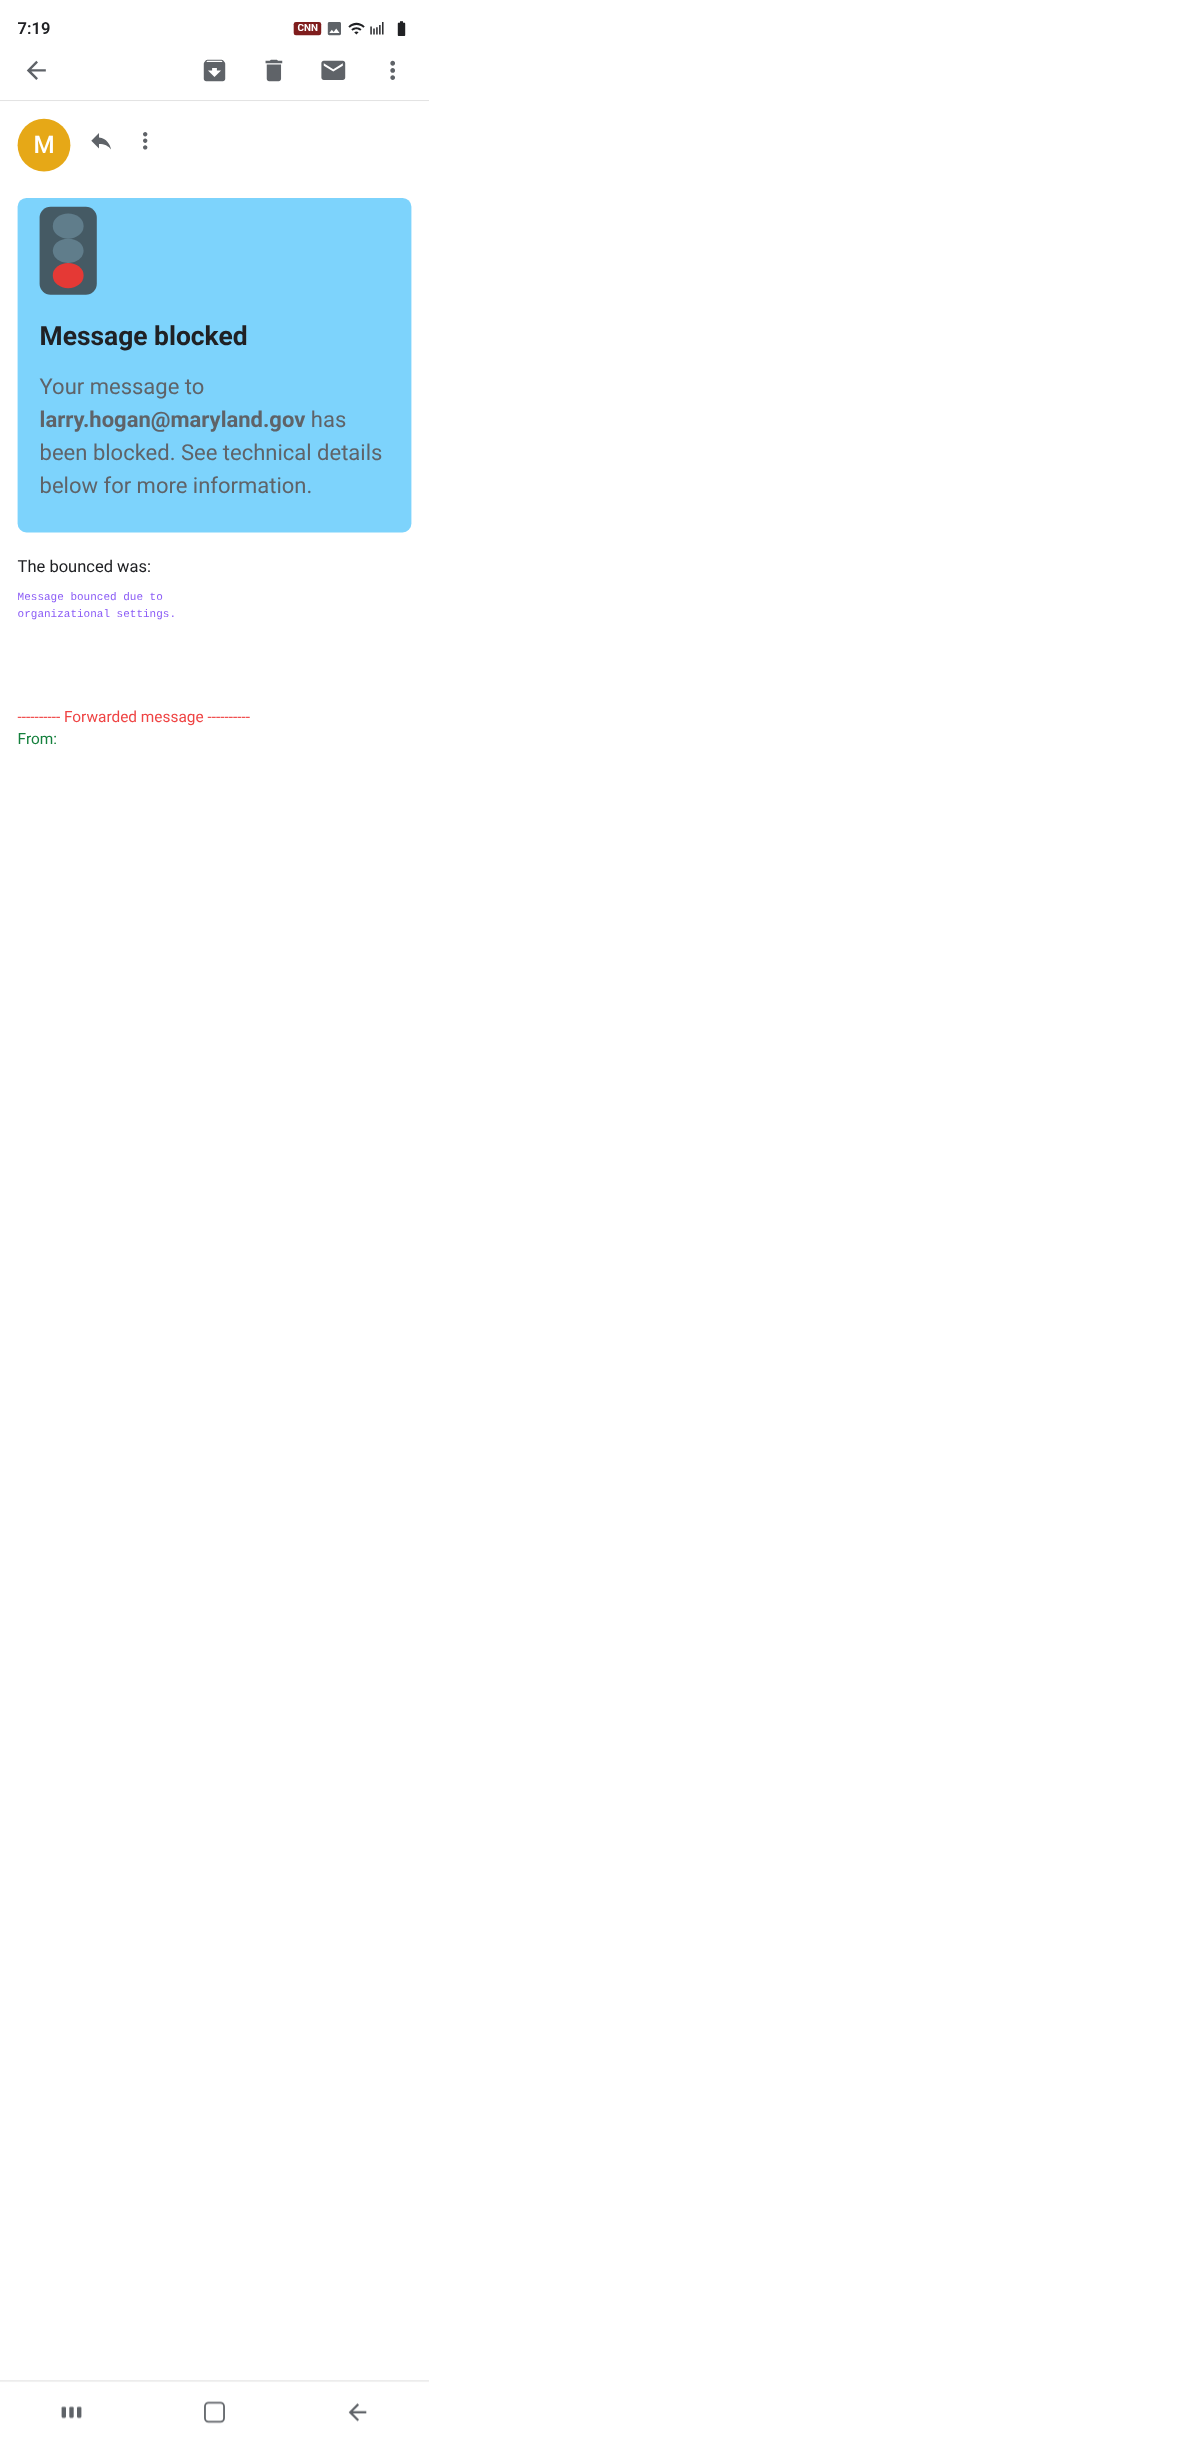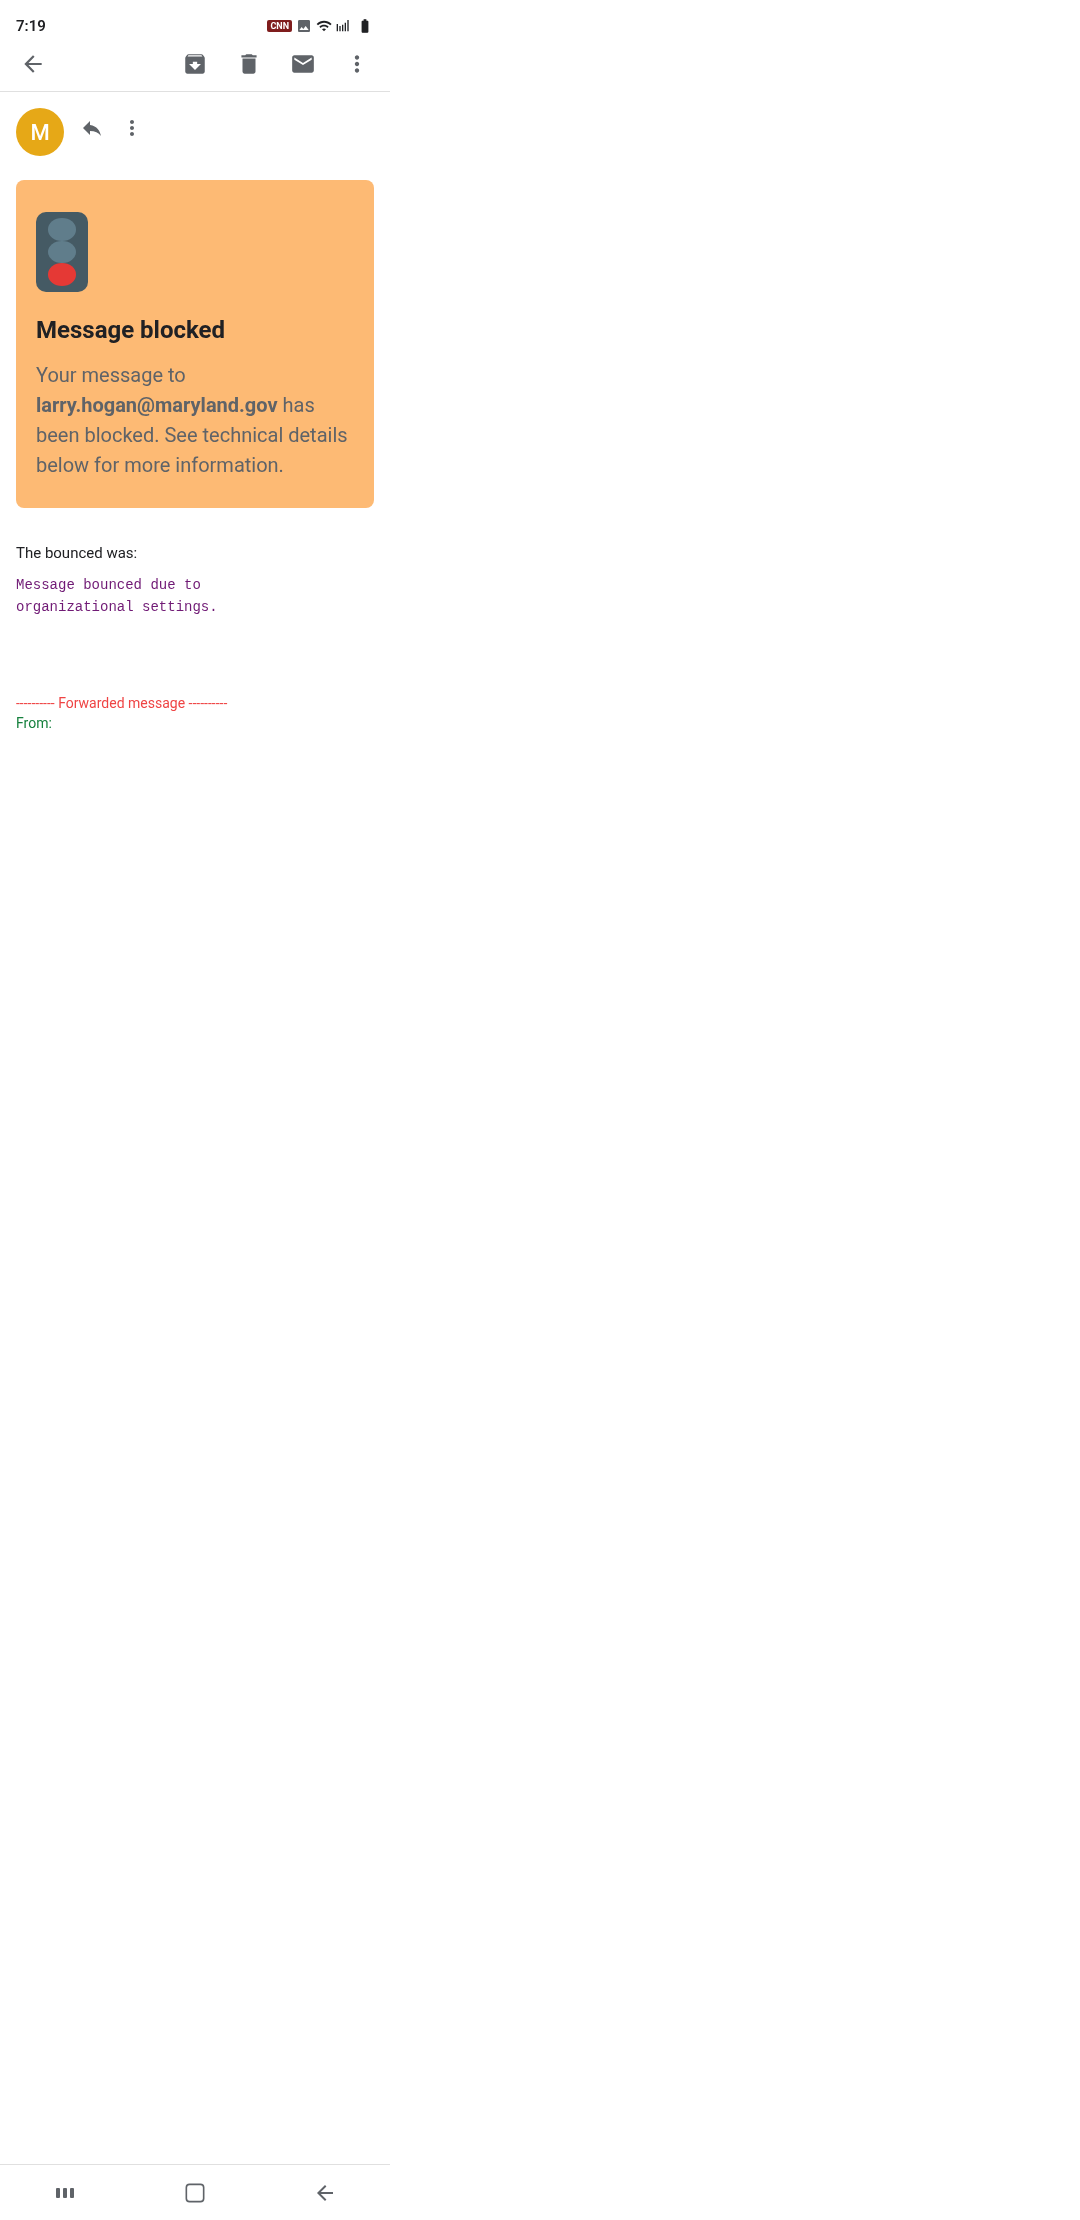--- a/index.html
+++ b/index.html
@@ -121,24 +121,24 @@
       margin-top: 4px;
     }
 
     
     .email-body {
       padding: 16px;
       background: #fff;
     }
 
     .message-card {
-      background: #fdba74;
+      background: #7dd3fc;
       border-radius: 8px;
-      padding: 32px 20px 28px 20px;
-      margin-bottom: 20px;
+      padding: 8px 20px 28px 20px;
+      margin-bottom: 6px;
     }
 
     
     .traffic-light {
       width: 52px;
       height: 80px;
       background: #455a64;
       border-radius: 10px;
       display: flex;
       flex-direction: column;
@@ -186,22 +186,22 @@
     }
 
     .response-label {
       font-size: 15px;
       color: #202124;
       margin-bottom: 12px;
     }
 
     .response-body {
       font-family: 'Courier New', Courier, monospace;
-      font-size: 14px;
-      color: #701a75;
+      font-size: 10px;
+      color: #8b5cf6;
       line-height: 1.6;
     }
 
     
     .forwarded-section {
       padding: 0 16px;
       margin-top: 60px;
     }
 
     .forwarded-label {

